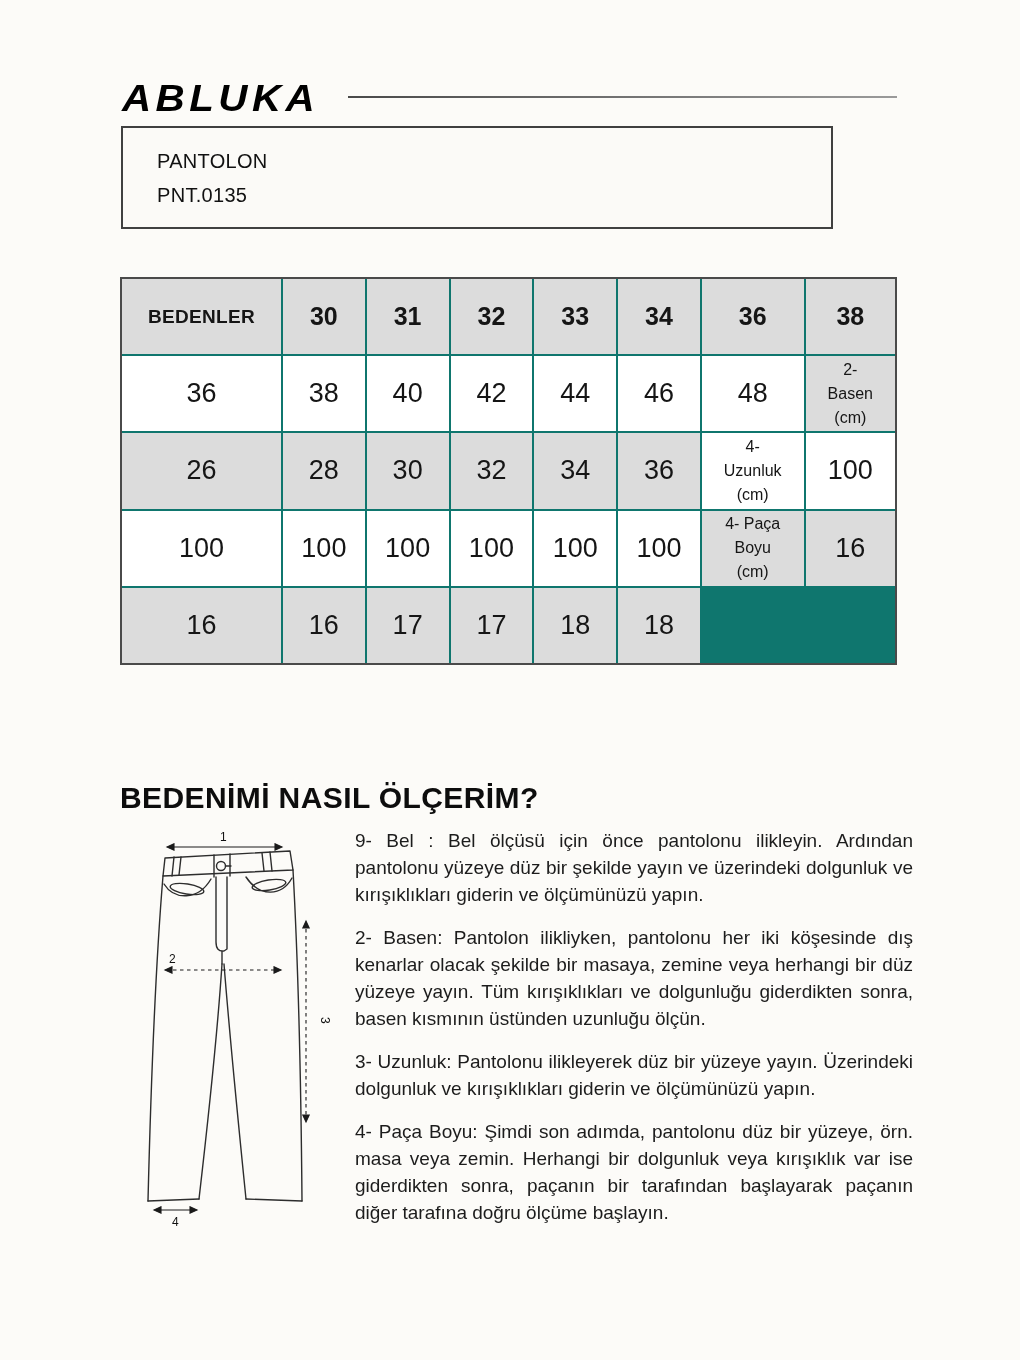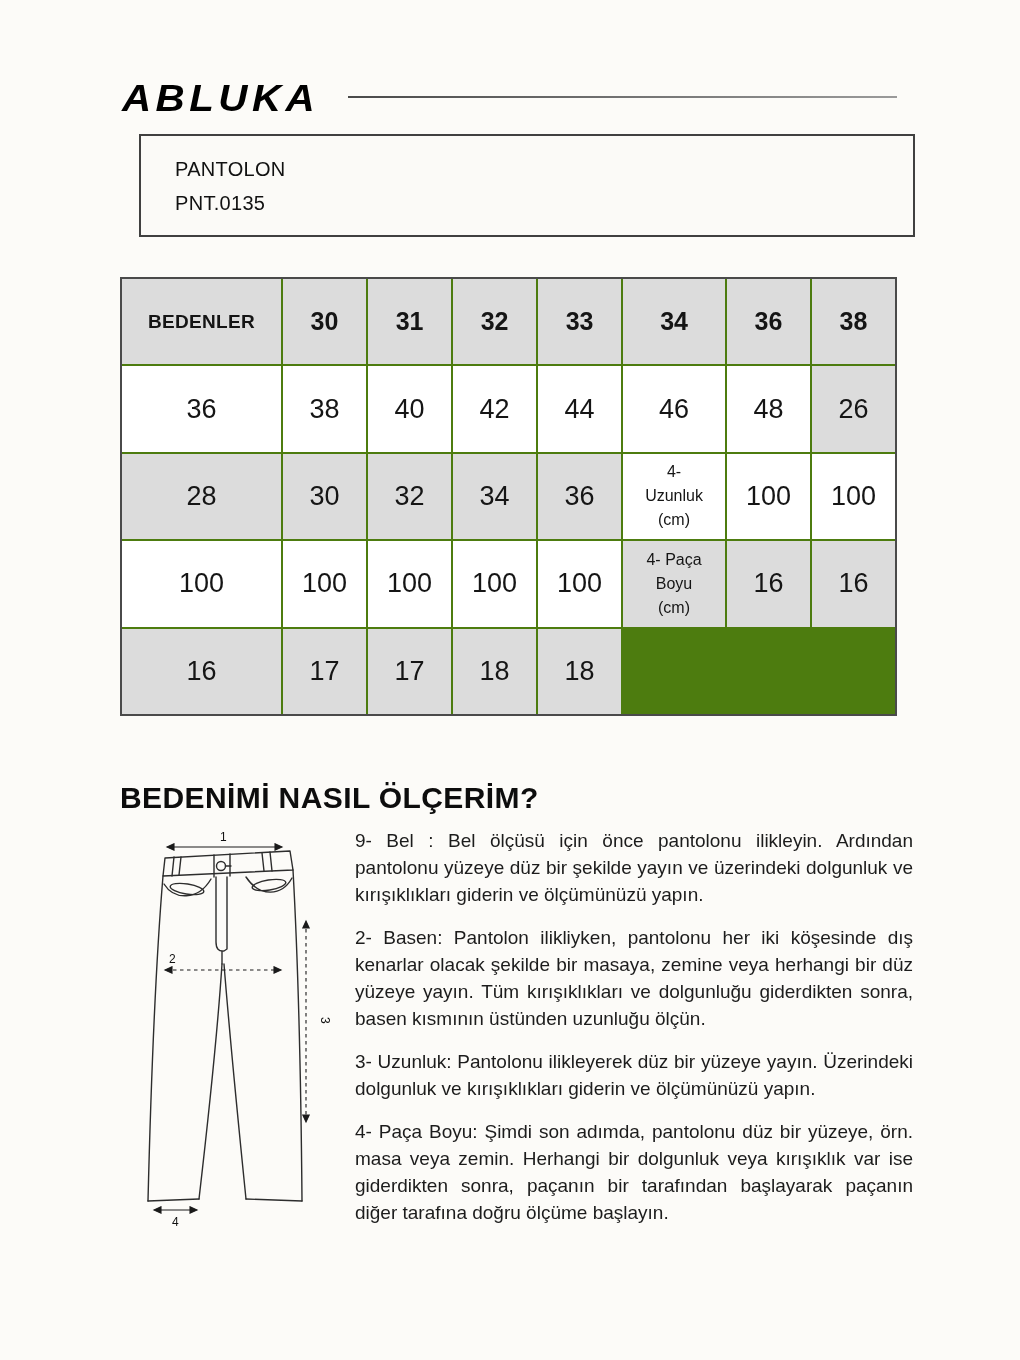--- a/index.html
+++ b/index.html
@@ -19,42 +19,42 @@
     letter-spacing:4px; color:#000;
     transform:scaleX(1.12); transform-origin:left center;
     white-space:nowrap;
   }
   .logo-rule {
     position:absolute; left:348px; top:96px; width:549px; height:2px;
     background:linear-gradient(to right,#4a4a4a,#9a9a9a);
   }
 
   .title-card {
-    position:absolute; left:121px; top:134px; width:776px; height:103px;
-    border:2px solid #404040; background:#fbfaf7;margin-left:18px;
+    position:absolute; left:121px; top:126px; width:712px; height:103px;
+    border:2px solid #404040; background:#fbfaf7;
   }
   .product-block {
     position:absolute; left:34px; top:50%; transform:translateY(-50%);
     font-size:20px; color:#111; line-height:34px; letter-spacing:0.3px;
   }
   .card-title {
     position:absolute; left:366px; top:0; width:440px; height:100%;
     display:flex; align-items:center; justify-content:center;
     font-size:42px; font-weight:500; color:#111; letter-spacing:0.5px;
     white-space:nowrap;
   }
 
   
   .size-table {
-    position:absolute; left:120px; top:277px; width:777px; height:439px;
+    position:absolute; left:120px; top:277px; width:777px; height:388px;
     display:grid;
     grid-template-columns:159px repeat(7,1fr);
     grid-template-rows:repeat(5,1fr);
     gap:2px;
-    background:#4d7c0f;
+    background:#0f766e;
     border:2px solid #4a4a4a;
   }
   .cell {
     display:flex; align-items:center; justify-content:center;
     text-align:center; color:#151515;
   }
   .c-gray  { background:#dcdcdc; }
   .c-white { background:#ffffff; }
   .hdr-label { font-weight:700; font-size:19px; letter-spacing:0.3px; }
   .hdr-size  { font-weight:600; font-size:25px; }
@@ -102,20 +102,21 @@
   <div class="cell c-gray hdr-size">38</div>
 
   <div class="cell c-white val">36</div>
   <div class="cell c-white val">38</div>
   <div class="cell c-white val">40</div>
   <div class="cell c-white val">42</div>
   <div class="cell c-white val">44</div>
   <div class="cell c-white val">46</div>
   <div class="cell c-white val">48</div>
 
+  <div class="cell c-gray row-label">2- Basen (cm)</div>
   <div class="cell c-gray val">26</div>
   <div class="cell c-gray val">28</div>
   <div class="cell c-gray val">30</div>
   <div class="cell c-gray val">32</div>
   <div class="cell c-gray val">34</div>
   <div class="cell c-gray val">36</div>
 
   <div class="cell c-white row-label">4- Uzunluk (cm)</div>
   <div class="cell c-white val">100</div>
   <div class="cell c-white val">100</div>

